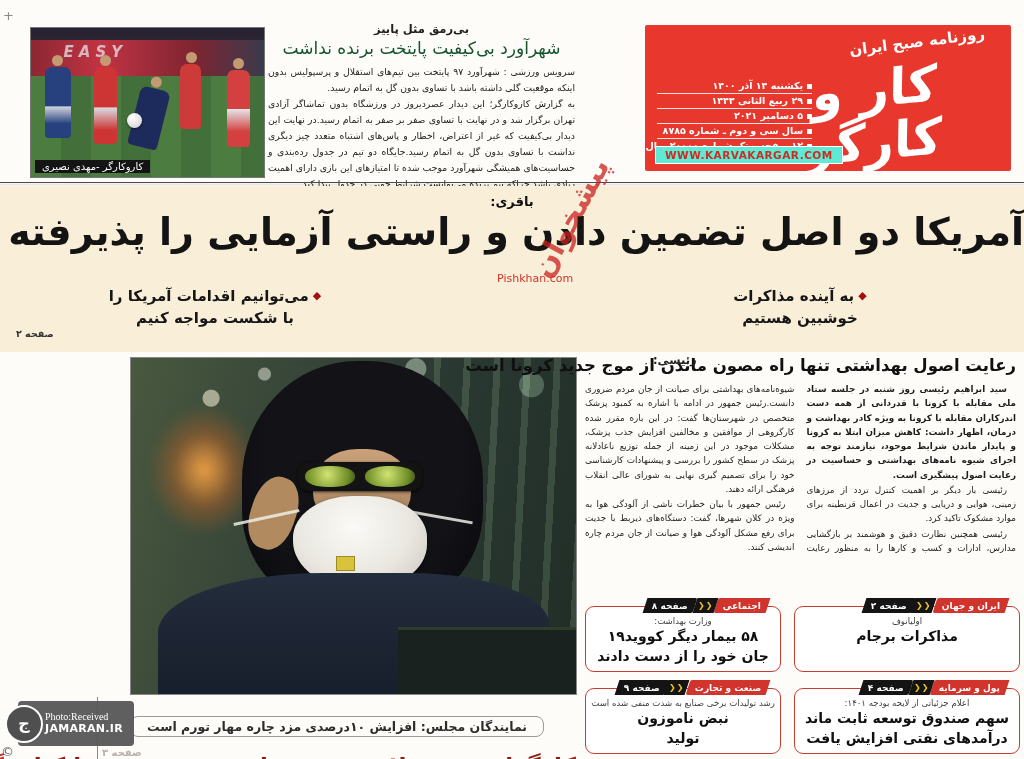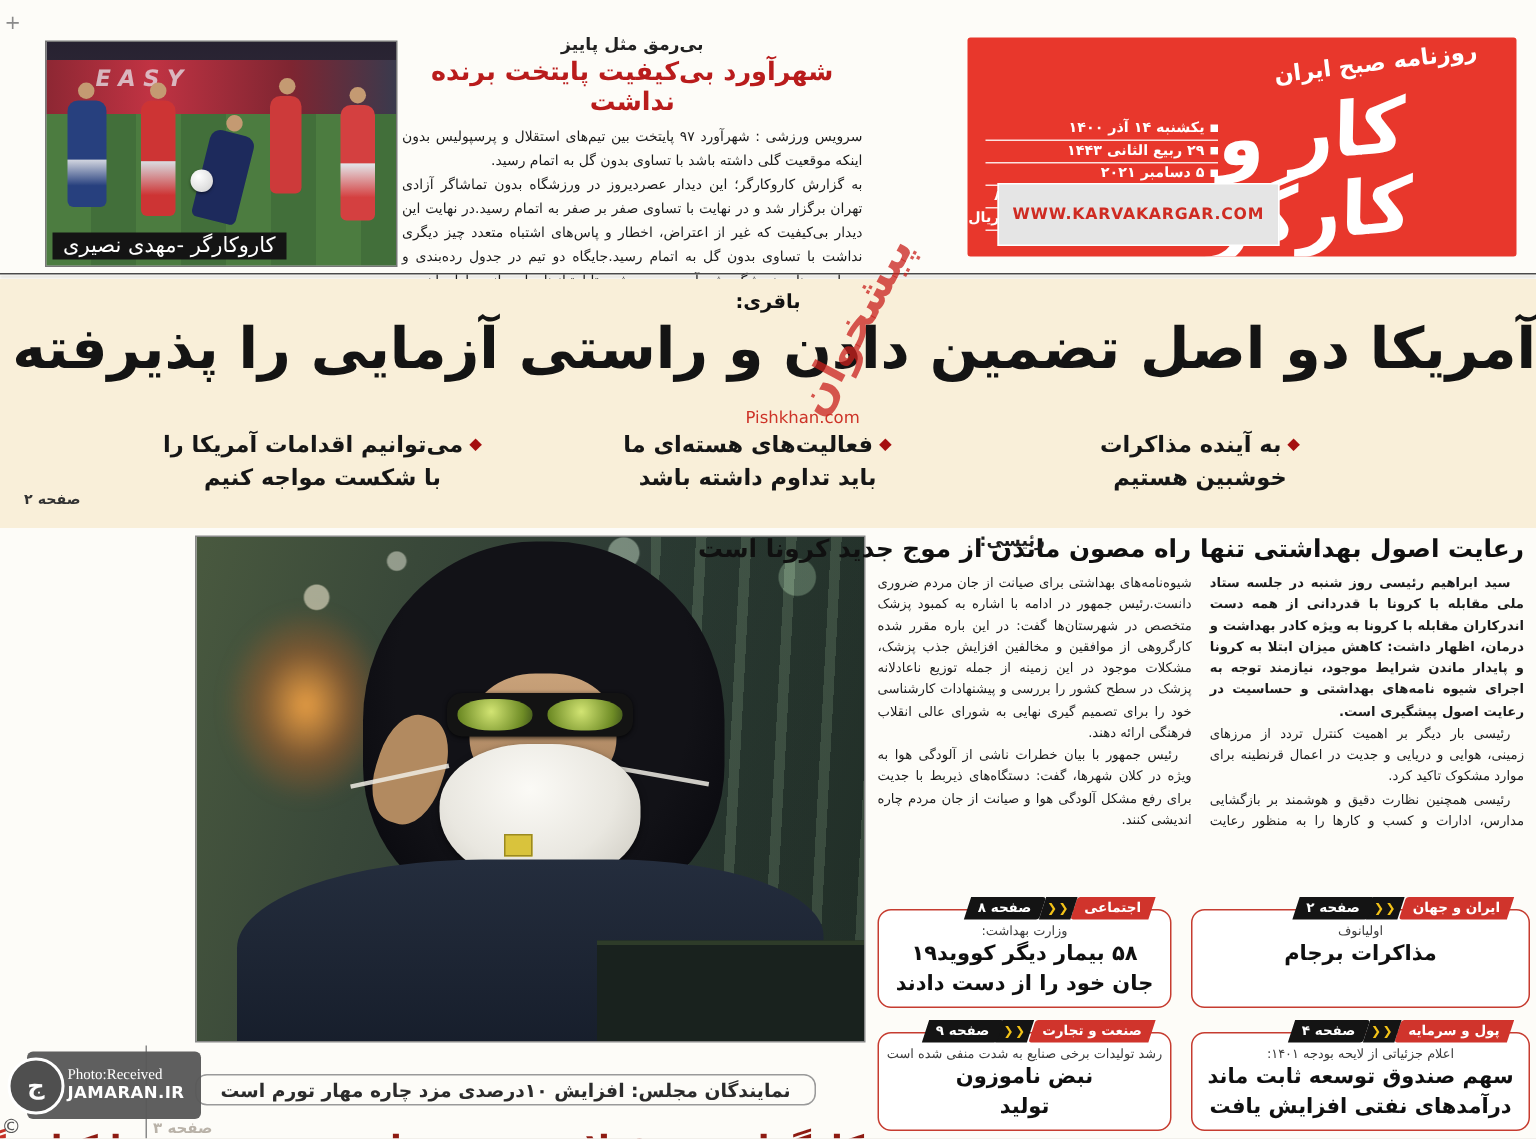--- a/index.html
+++ b/index.html
@@ -21,40 +21,40 @@
   .pl::before{content:"";position:absolute;left:28%;top:-12px;width:11px;height:11px;
               border-radius:50%;background:#c49a72;}
   .pl-blue1{left:6%;top:26%;width:11%;height:48%;background:linear-gradient(180deg,#27407e 55%,#cfd3de 56%,#27407e 80%);}
   .pl-red1{left:27%;top:26%;width:10%;height:52%;background:linear-gradient(180deg,#cd3434 52%,#d9dadf 53%,#cd3434 82%);}
   .pl-dark{left:44%;top:40%;width:13%;height:40%;background:#1d2a5c;transform:rotate(14deg);}
   .pl-red2{left:64%;top:24%;width:9%;height:44%;background:#cd3a3a;}
   .pl-red3{left:84%;top:28%;width:10%;height:52%;background:linear-gradient(180deg,#d44040 50%,#e3e4e8 51%,#d44040 80%);}
   .p1-ball{position:absolute;left:41%;top:57%;width:15px;height:15px;border-radius:50%;
            background:radial-gradient(circle at 35% 30%,#ffffff,#cfcfcf);box-shadow:0 1px 2px rgba(0,0,0,.5);}
   .p1-cap{position:absolute;left:4px;bottom:4px;background:#141414;color:#fff;
-          font-size:14px;padding:1px 7px;}
+          font-size:10px;padding:1px 7px;}
   .sports{position:absolute;left:268px;top:22px;width:307px;text-align:center;}
   .sports-kicker{font-size:11.5px;font-weight:bold;color:#222;}
-  .sports-headline{font-size:17px;font-weight:bold;color:#b91c1c;margin-top:2px;}
+  .sports-headline{font-size:17px;font-weight:normal;color:#14532d;margin-top:2px;}
   .sports-body{margin-top:6px;text-align:justify;font-size:9.3px;line-height:1.72;color:#1c1c1c;}
   .sports-body p{margin:0;}
   .sports-cont{text-align:right;font-size:9px;font-weight:bold;margin-top:2px;color:#111;}
   
   .masthead{position:absolute;left:645px;top:25px;width:366px;height:146px;background:#e8372c;
             border-radius:2px;color:#fff;overflow:hidden;}
   .m-tagline{position:absolute;right:26px;top:8px;font-size:15px;font-weight:bold;
              transform:rotate(-7deg);}
   .m-title{position:absolute;right:12px;top:38px;width:250px;text-align:center;font-size:50px;
            font-weight:bold;transform:rotate(-5deg) skewX(-6deg);line-height:1.05;}
   .m-dates{position:absolute;left:12px;top:54px;width:155px;direction:rtl;}
   .m-date{font-size:9.5px;font-weight:bold;padding:1px 0 2px;border-bottom:1px solid rgba(255,255,255,.85);
           white-space:nowrap;}
   .m-date .sq{display:inline-block;width:5px;height:5px;background:#fff;margin-left:4px;vertical-align:middle;}
-  .m-site{position:absolute;left:20px;bottom:7px;background:#e5e5e5;color:#cf2b22;font-size:10.5px;
-          font-weight:bold;padding:14px 9px;letter-spacing:.5px;border:1px solid #fff;}
+  .m-site{position:absolute;left:10px;bottom:7px;background:#5eead4;color:#cf2b22;font-size:10.5px;
+          font-weight:bold;padding:2px 9px;letter-spacing:.5px;border:1px solid #fff;}
   .top-divider{position:absolute;left:0;top:182px;width:1024px;height:0;
                border-top:1.5px solid #4a4a4a;box-shadow:0 2px 2px rgba(0,0,0,.18);}
   
   .lead{position:absolute;left:0;top:186px;width:1024px;height:166px;background:#f9efd9;}
   .lead-kicker{position:absolute;left:0;top:8px;width:100%;text-align:center;font-size:13px;
                font-weight:bold;color:#111;}
   .lead-headline{position:absolute;left:0;top:24px;width:100%;text-align:center;font-size:38px;
                  font-weight:bold;color:#141414;white-space:nowrap;letter-spacing:-1px;}
   .pishkhan{position:absolute;left:505px;top:200px;transform:rotate(-62deg);font-size:30px;
             font-weight:bold;color:rgba(200,32,28,.75);z-index:5;}
@@ -197,23 +197,20 @@
 
   <div class="lead">
     <div class="lead-kicker fa">باقری:</div>
     <div class="lead-headline fa">آمریکا دو اصل تضمین دادن و راستی آزمایی را پذیرفته است</div>
     <div class="pishkhan fa">پیشخوان</div>
     <div class="pishkhan-en">Pishkhan.com</div>
     <div class="lead-bullets">
       <div class="bullet-item bi-0 fa">
         <span class="dm">◆</span><span>به آینده مذاکرات</span><br><span>خوشبین هستیم</span>
       </div>
-      <div class="bullet-item bi-1 fa">
-        <span class="dm">◆</span><span>فعالیت‌های هسته‌ای ما</span><br><span>باید تداوم داشته باشد</span>
-      </div>
       <div class="bullet-item bi-2 fa">
         <span class="dm">◆</span><span>می‌توانیم اقدامات آمریکا را</span><br><span>با شکست مواجه کنیم</span>
       </div>
     </div>
     <div class="lead-pageref fa">صفحه ۲</div>
   </div>
 
   <div class="photo2">
     <div class="p2-glow1"></div>
     <div class="p2-lights"></div>

